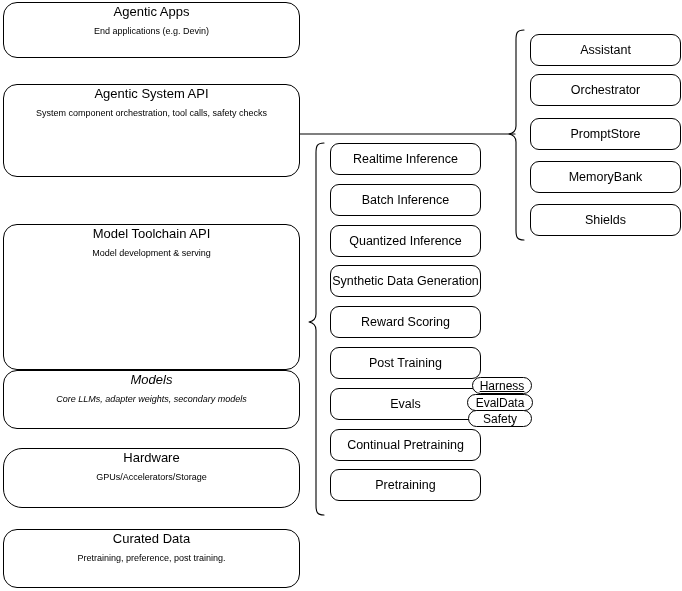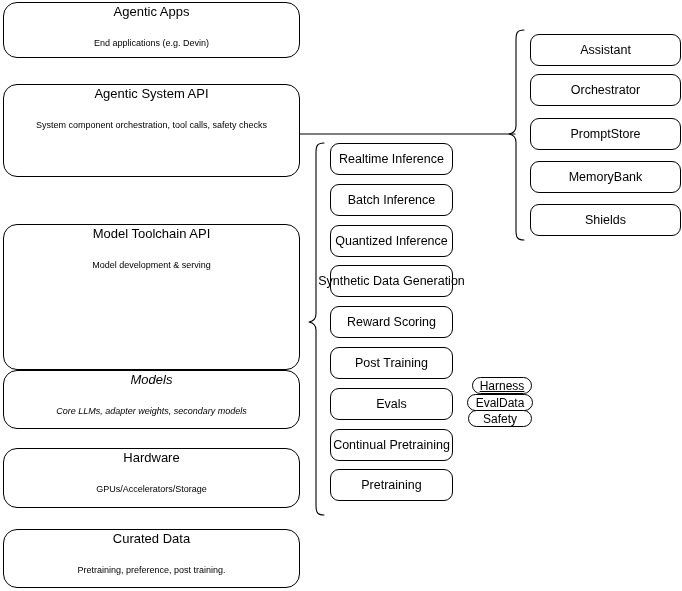--- a/index.html
+++ b/index.html
@@ -31,21 +31,21 @@
   .box .title {
     font-size: 13px;
     color: #000000;
     line-height: 17px;
     white-space: nowrap;
   }
   .box .subtitle {
     font-size: 9px;
     color: #000000;
     line-height: 14px;
-    margin-top: 16px;
+    margin-top: 4px;
     white-space: nowrap;
   }
 
   
   .layer-box {
     left: 3px;
     width: 297px;
     border-radius: 14px;
   }
   .layer-box .textwrap {
@@ -58,21 +58,21 @@
   .cap-box {
     height: 32px;
     border-radius: 9px;
     justify-content: center;
   }
   .cap-box .title {
     font-size: 12.5px;
   }
   .mid-box {
     left: 330px;
-    width: 123px;
+    width: 151px;
   }
   .right-box {
     left: 530px;
     width: 151px;
   }
 
   
   .pill {
     position: absolute;
     box-sizing: border-box;
@@ -149,21 +149,21 @@
     </div>
   </div>
 
   <div class="box layer-box" style="top:370px;height:59px;font-style:italic;">
     <div class="textwrap">
       <div class="title">Models</div>
       <div class="subtitle">Core LLMs, adapter weights, secondary models</div>
     </div>
   </div>
 
-  <div class="box layer-box" style="top:448px;height:60px;">
+  <div class="box layer-box" style="top:448px;height:60px;border-radius:19px;">
     <div class="textwrap">
       <div class="title">Hardware</div>
       <div class="subtitle">GPUs/Accelerators/Storage</div>
     </div>
   </div>
 
   <div class="box layer-box" style="top:529px;height:59px;">
     <div class="textwrap">
       <div class="title">Curated Data</div>
       <div class="subtitle">Pretraining, preference, post training.</div>

